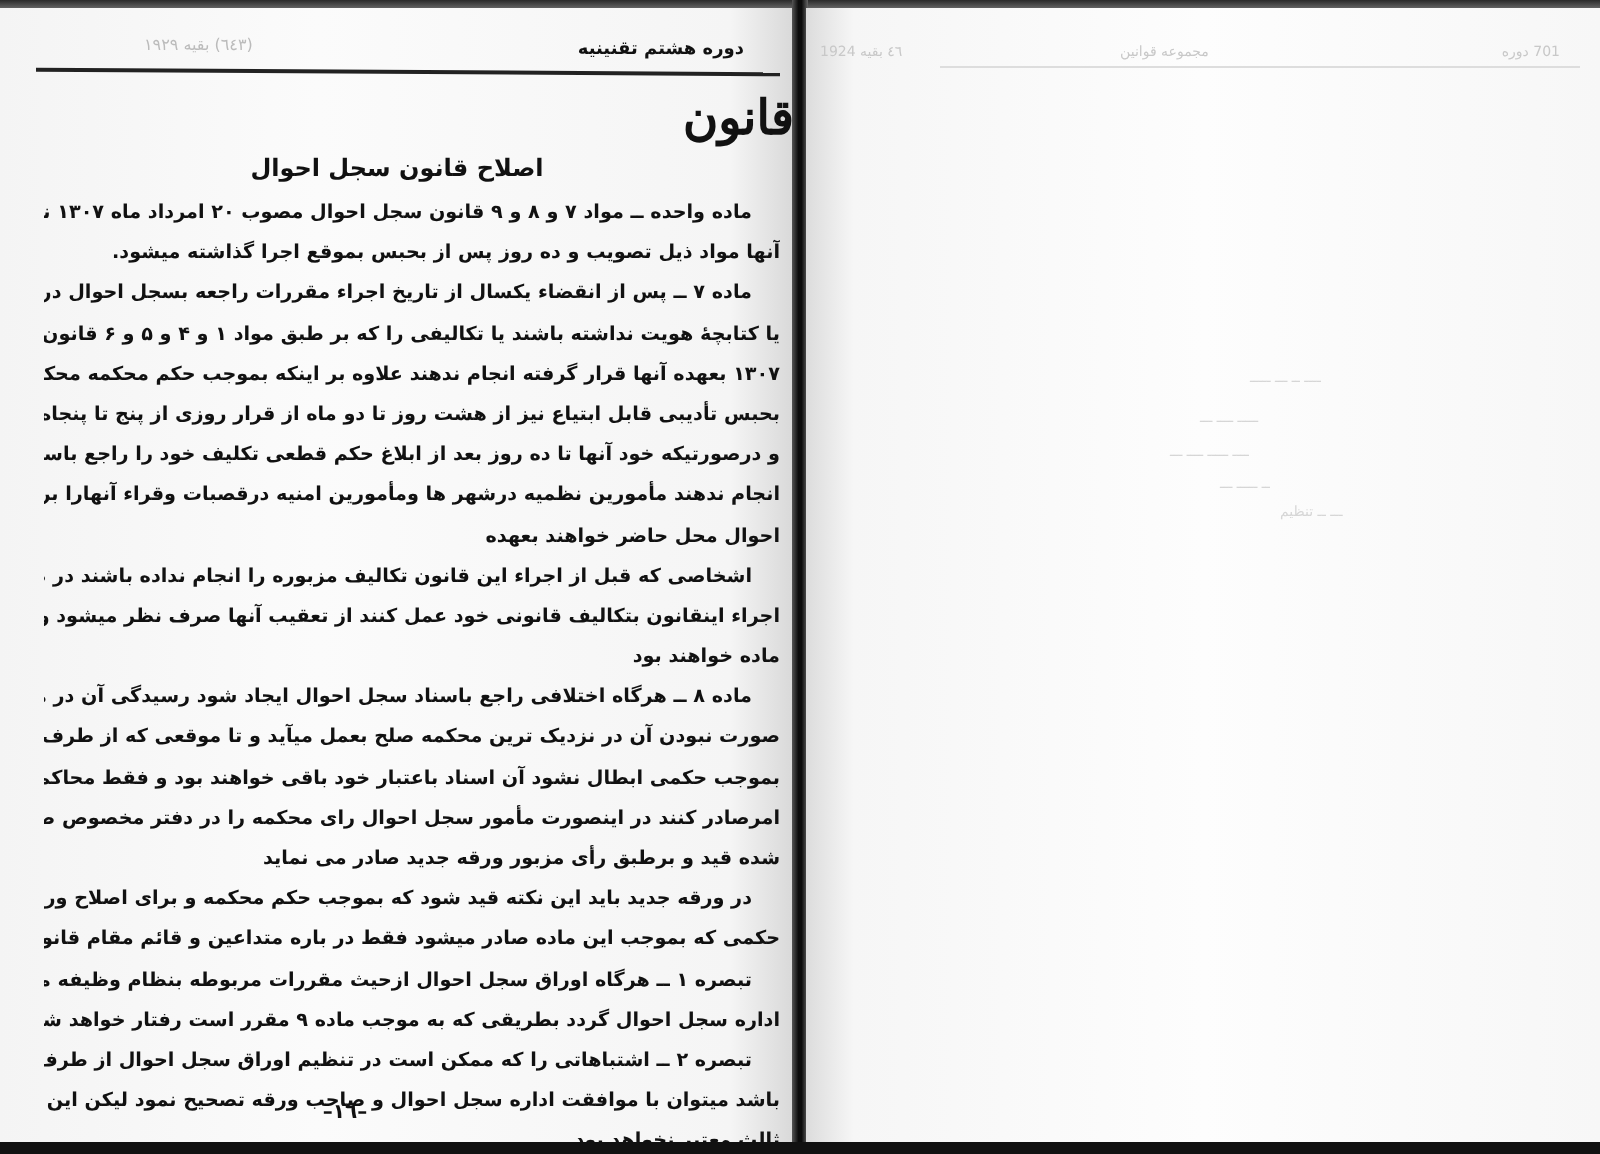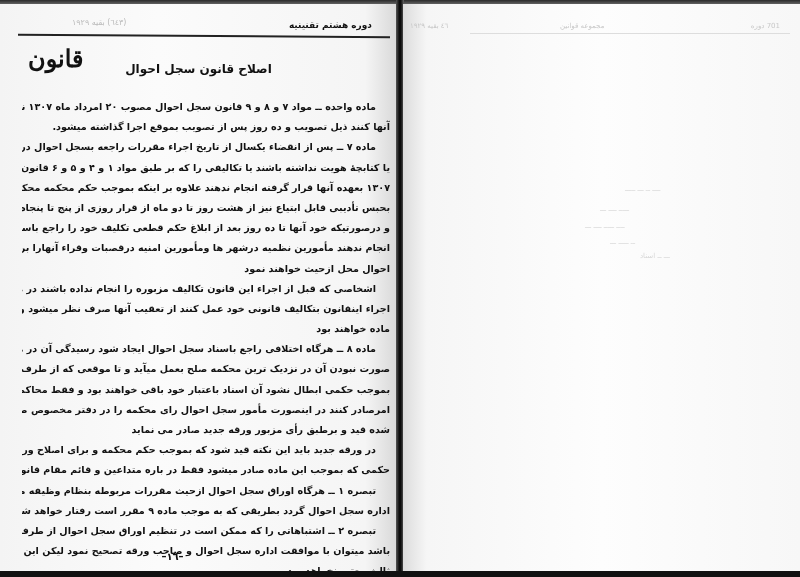--- a/index.html
+++ b/index.html
@@ -32,25 +32,25 @@
     position: absolute; top: 20px; left: 18px; width: 370px; height: 14px;
     direction: rtl; font-size: 9px; color: #111;
   }
   .running-head .journal { position: absolute; right: 16px; top: 0; font-weight: bold; }
   .running-head .date-faint { position: absolute; left: 10px; top: -2px; color: #bbb; font-size: 8px; margin-left: 44px; }
   .head-rule {
     position: absolute; top: 35px; left: 18px; width: 372px; height: 0;
     border-top: 2px solid #222; transform: rotate(0.35deg);
   }
   .doc-title {
-    position: absolute; top: 44px; left: 0; width: 397px; text-align: left;
-    direction: rtl; font-family: "DejaVu Serif", serif; font-size: 24px; font-weight: bold; color: #111; margin-left: 28px;
+    position: absolute; top: 44px; left: 0; width: 397px; text-align: right;
+    direction: rtl; font-family: "DejaVu Serif", serif; font-size: 24px; font-weight: bold; color: #111;
   }
   .doc-subtitle {
-    position: absolute; top: 62px; left: 0; width: 397px; text-align: center;
+    position: absolute; top: 77px; left: 0; width: 397px; text-align: center;
     direction: rtl; font-size: 12px; font-weight: bold; color: #111;
   }
   .body-text {
     position: absolute; top: 97px; left: 22px; width: 368px;
     direction: rtl; text-align: justify; color: #111;
     font-size: 9.6px; line-height: 20.2px; font-weight: bold;
   }
   .body-text .line {
     display: block; white-space: nowrap; overflow: hidden; height: 20.2px;
     text-align: justify; text-align-last: justify;
@@ -85,28 +85,28 @@
   <span class="journal">دوره هشتم تقنینیه</span>
   <span class="date-faint">(٦٤٣) بقیه ۱۹۲۹</span>
 </div>
 <div class="head-rule"></div>
 
 <div class="doc-title">قانون</div>
 <div class="doc-subtitle">اصلاح قانون سجل احوال</div>
 
 <div class="body-text" id="body-text">
     <span class="line indent">ماده واحده ــ مواد ۷ و ۸ و ۹ قانون سجل احوال مصوب ۲۰ امرداد ماه ۱۳۰۷ نسخ و بجای</span>
-    <span class="line short">آنها کنند ذیل تصویب و ده روز پس از تصویب بموقع اجرا گذاشته میشود.</span>
+    <span class="line short">آنها مواد ذیل تصویب و ده روز پس از بحبس بموقع اجرا گذاشته میشود.</span>
     <span class="line indent">ماده ۷ ــ پس از انقضاء یکسال از تاریخ اجراء مقررات راجعه بسجل احوال در هر حوزه کسانیکه ورقه</span>
     <span class="line">یا کتابچهٔ هویت نداشته باشند یا تکالیفی را که بر طبق مواد ۱ و ۴ و ۵ و ۶ قانون سجل احوال مصوب ۲۰ امرداد</span>
     <span class="line">۱۳۰۷ بعهده آنها قرار گرفته انجام ندهند علاوه بر اینکه بموجب حکم محکمه محکوم بانجام تکالیف مزبوره میشوند</span>
     <span class="line">بحبس تأدیبی قابل ابتیاع نیز از هشت روز تا دو ماه از قرار روزی از پنج تا پنجاه قران محکوم خواهند گردید</span>
     <span class="line">و درصورتیکه خود آنها تا ده روز بعد از ابلاغ حکم قطعی تکلیف خود را راجع باسناد سجلی و باثبت واقعه</span>
     <span class="line">انجام ندهند مأمورین نظمیه درشهر ها ومأمورین امنیه درقصبات وقراء آنهارا برای انجام تکلیف نزد مأمورین سجل</span>
-    <span class="line short">احوال محل ازحیث خواهند نمود</span>
+    <span class="line short">احوال محل حاضر خواهند بعهده</span>
     <span class="line indent">اشخاصی که قبل از اجراء این قانون تکالیف مزبوره را انجام نداده باشند در صورتیکه تا دو ماه از تاریخ</span>
     <span class="line">اجراء اینقانون بتکالیف قانونی خود عمل کنند از تعقیب آنها صرف نظر میشود و الا مشمول مقررات این</span>
     <span class="line short">ماده خواهند بود</span>
     <span class="line indent">ماده ۸ ــ هرگاه اختلافی راجع باسناد سجل احوال ایجاد شود رسیدگی آن در محکمه ابتدائی و در</span>
     <span class="line">صورت نبودن آن در نزدیک ترین محکمه صلح بعمل میآید و تا موقعی که از طرف محکمه مزبور اسناد مذکور</span>
     <span class="line">بموجب حکمی ابطال نشود آن اسناد باعتبار خود باقی خواهند بود و فقط محاکم مزبور میتوانند بتصحیح آن اسناد</span>
     <span class="line">امرصادر کنند در اینصورت مأمور سجل احوال رای محکمه را در دفتر مخصوص ضبط و در حاشیه دفتر اصلاح</span>
     <span class="line short">شده قید و برطبق رأی مزبور ورقه جدید صادر می نماید</span>
     <span class="line indent">در ورقه جدید باید این نکته قید شود که بموجب حکم محکمه و برای اصلاح ورقه سابق صادر شده است</span>
     <span class="line">حکمی که بموجب این ماده صادر میشود فقط در باره متداعین و قائم مقام قانونی آنها معتبر است .</span>
@@ -116,26 +116,26 @@
     <span class="line">باشد میتوان با موافقت اداره سجل احوال و صاحب ورقه تصحیح نمود لیکن این تصحیح در مقابل اشخاص</span>
     <span class="line short">ثالث معتبر نخواهد بود</span>
   </div>
 
 <div class="page-number">–١٦–</div>
 
 <div class="gutter"></div>
 
 <div class="page-right"></div>
 <div class="right-head">
-  <span style="left:0;">٤٦ بقیه ۱۹۲۹</span>
+  <span style="left:0;">٤٦ بقیه 1924</span>
   <span style="left:150px;">مجموعه قوانین</span>
   <span style="right:10px;">701 دوره</span>
 </div>
 <div class="right-rule"></div>
 <div id="bleed-wrap">
     <div class="bleed" style="left: 615px; top: 185px; margin-left: 10px;">ــــ ــ ـــ ـــــ</div>
     <div class="bleed" style="left: 600px; top: 205px;">ـــــ ــــ ـــ</div>
     <div class="bleed" style="left: 585px; top: 222px;">ــــ ـــــ ــــ ـــ</div>
     <div class="bleed" style="left: 610px; top: 238px;">ــ ـــــ ـــ</div>
-    <div class="bleed" style="left: 640px; top: 252px;">ـــ ــ اسناد</div>
+    <div class="bleed" style="left: 640px; top: 252px;">ـــ ــ تنظیم</div>
   </div>
 
 <div class="bottom-edge"></div>
 
 </body></html>

